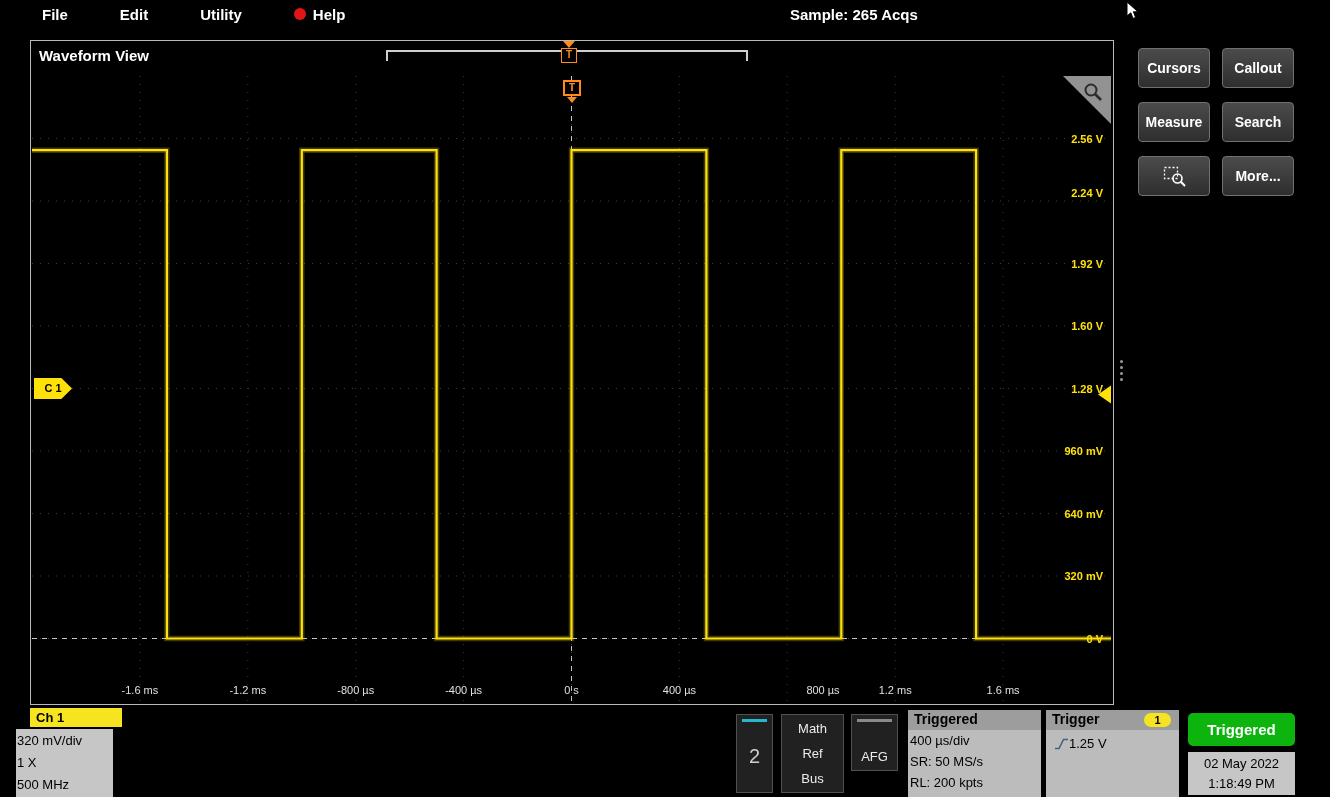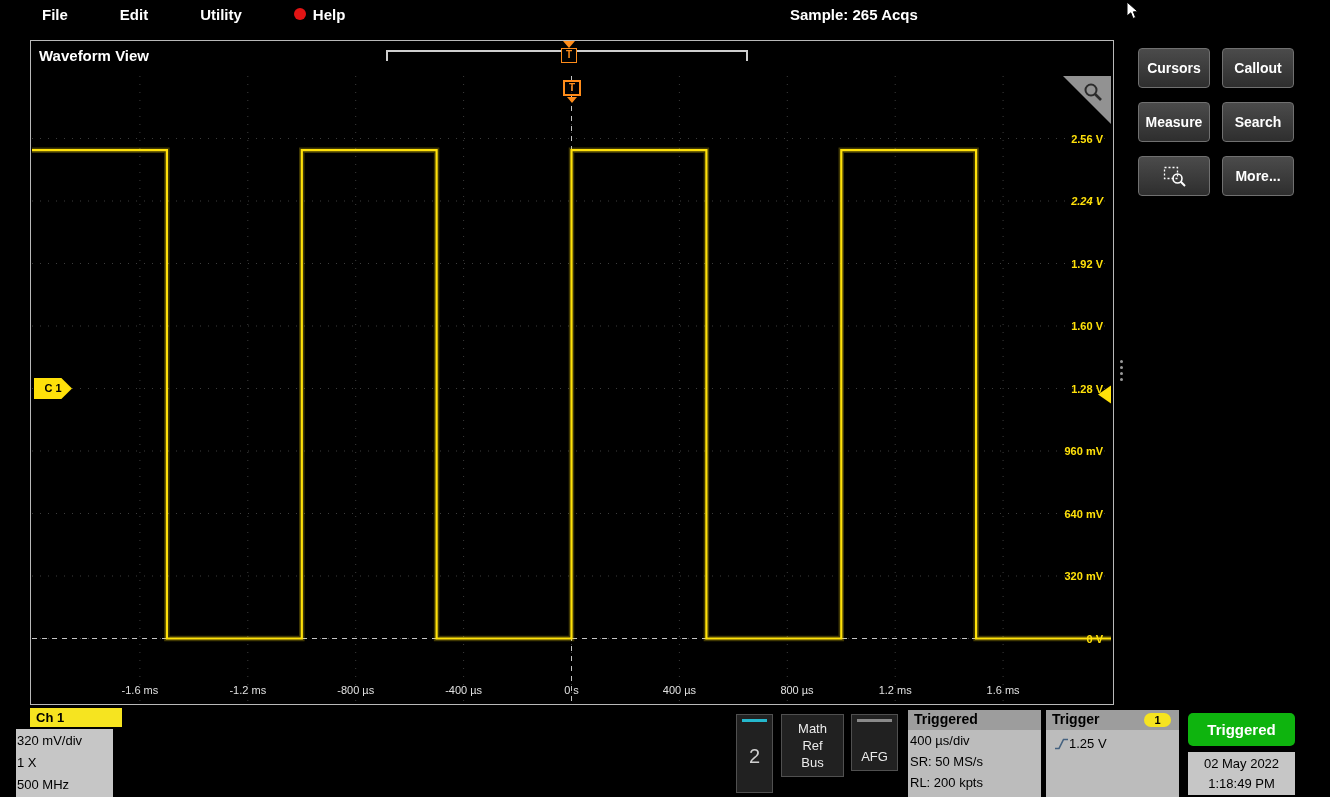--- a/index.html
+++ b/index.html
@@ -43,21 +43,21 @@
   .splitter-dots{position:absolute;left:1120px;top:360px;display:flex;flex-direction:column;gap:3px}
   .splitter-dots i{width:3px;height:3px;border-radius:50%;background:#9a9a9a}
 
   
   .bottom-bar{position:absolute;left:0;top:708px;width:1330px;height:89px;background:#000}
   .ch1-header{position:absolute;left:30px;top:0;width:92px;height:19px;background:#f6e420;color:#000;font-size:13px;font-weight:bold;line-height:19px;padding-left:6px}
   .ch1-body{position:absolute;left:16px;top:21px;width:97px;height:68px;background:#c6c6c6;color:#000;font-size:13px;padding:1px 0 0 1px;line-height:22px}
   .ch2-btn{position:absolute;left:736px;top:6px;width:37px;height:79px;background:#212121;border:1px solid #505050;color:#cfcfcf;cursor:pointer}
   .ch2-line{position:absolute;top:4px;left:5px;right:5px;height:3px;background:#25b8cd}
   .ch2-num{position:absolute;left:0;right:0;top:30px;text-align:center;font-size:20px;color:#cfcfcf;font-family:"Liberation Sans",sans-serif}
-  .mrb-btn{position:absolute;left:781px;top:6px;width:63px;height:63px;background:#212121;border:1px solid #505050;color:#ececec;display:flex;flex-direction:column;align-items:center;justify-content:center;gap:1px;font-size:13px;line-height:16px;cursor:pointer;font-family:"Liberation Sans",sans-serif}
+  .mrb-btn{position:absolute;left:781px;top:6px;width:63px;height:79px;background:#212121;border:1px solid #505050;color:#ececec;display:flex;flex-direction:column;align-items:center;justify-content:center;gap:9px;font-size:13px;line-height:16px;cursor:pointer;font-family:"Liberation Sans",sans-serif}
   .afg-btn{position:absolute;left:851px;top:6px;width:47px;height:57px;background:#212121;border:1px solid #505050;color:#ececec;font-size:13px;cursor:pointer;font-family:"Liberation Sans",sans-serif}
   .afg-line{position:absolute;top:4px;left:5px;right:5px;height:3px;background:#8a8a8a}
   .afg-btn span.lbl{position:absolute;left:0;right:0;top:34px;text-align:center}
   .hpanel{position:absolute;left:908px;top:2px;width:133px;height:87px;background:#bcbcbc;cursor:pointer}
   .tpanel{position:absolute;left:1046px;top:2px;width:133px;height:87px;background:#bcbcbc;cursor:pointer}
   .hpanel-header{height:20px;background:#9d9d9d;color:#000;font-size:14px;font-weight:bold;padding:1px 0 0 6px;position:relative}
   .hpanel-line{color:#000;font-size:13px;line-height:21px;padding-left:2px}
   .trig-src{position:absolute;right:8px;top:3px;width:27px;height:14px;background:#f6e420;border-radius:8px;color:#000;font-size:11px;font-weight:bold;line-height:14px;text-align:center}
   .tp-level{display:flex;align-items:center;gap:0;padding:6px 0 0 8px;color:#000;font-size:13px}
   .trig-badge{position:absolute;left:1188px;top:5px;width:107px;height:33px;background:#0eb40e;border-radius:5px;color:#fff;font-size:15px;font-weight:bold;display:flex;align-items:center;justify-content:center}
@@ -108,37 +108,37 @@
         <line class="grid" x1="971.1" y1="0" x2="971.1" y2="625"></line>
         <line class="grid" x1="0" y1="562.5" x2="1079" y2="562.5"></line>
         <line class="refdash" x1="539.5" y1="0" x2="539.5" y2="625"></line>
         <line class="refdash" x1="0" y1="562.5" x2="1079" y2="562.5"></line>
         <path class="trace-glow" d="M0 74.2 L134.9 74.2 L134.9 562.5 L269.8 562.5 L269.8 74.2 L404.6 74.2 L404.6 562.5 L539.5 562.5 L539.5 74.2 L674.4 74.2 L674.4 562.5 L809.3 562.5 L809.3 74.2 L944.1 74.2 L944.1 562.5 L1079 562.5"></path>
         <path class="trace" d="M0 74.2 L134.9 74.2 L134.9 562.5 L269.8 562.5 L269.8 74.2 L404.6 74.2 L404.6 562.5 L539.5 562.5 L539.5 74.2 L674.4 74.2 L674.4 562.5 L809.3 562.5 L809.3 74.2 L944.1 74.2 L944.1 562.5 L1079 562.5"></path>
         <polygon class="trig-arrow" points="1079,309.4 1079,327.4 1066,318.4"></polygon>
       </svg>
     <div class="labels-layer">
         <span class="vlabel" style="top: 62.5px;">2.56 V</span>
-        <span class="vlabel" style="top: 125px; font-style: italic;">2.24 V</span>
+        <span class="vlabel" style="top: 117px;">2.24 V</span>
         <span class="vlabel" style="top: 187.5px;">1.92 V</span>
         <span class="vlabel" style="top: 250px;">1.60 V</span>
         <span class="vlabel" style="top: 312.5px;">1.28 V</span>
         <span class="vlabel" style="top: 375px;">960 mV</span>
         <span class="vlabel" style="top: 437.5px;">640 mV</span>
         <span class="vlabel" style="top: 500px;">320 mV</span>
         <span class="vlabel" style="top: 562.5px;">0 V</span>
       </div>
     <div class="labels-layer">
         <span class="tlabel" style="left: 107.9px; top: 608px;">-1.6 ms</span>
         <span class="tlabel" style="left: 215.8px; top: 608px;">-1.2 ms</span>
         <span class="tlabel" style="left: 323.7px; top: 608px;">-800 µs</span>
         <span class="tlabel" style="left: 431.6px; top: 608px;">-400 µs</span>
         <span class="tlabel" style="left: 539.5px; top: 608px;">0 s</span>
         <span class="tlabel" style="left: 647.4px; top: 608px;">400 µs</span>
-        <span class="tlabel" style="left: 765px; top: 608px;">800 µs</span>
+        <span class="tlabel" style="left: 791px; top: 608px;">800 µs</span>
         <span class="tlabel" style="left: 863.2px; top: 608px;">1.2 ms</span>
         <span class="tlabel" style="left: 971.1px; top: 608px;">1.6 ms</span>
       </div>
     <div class="c1-badge">C 1</div>
     <div class="t-flag">
       <div class="t-box">T</div>
       <div class="t-tri"></div>
     </div>
     <div class="zoom-corner"></div>
     <svg class="zoom-corner-icon" width="22" height="22" viewBox="0 0 22 22">

